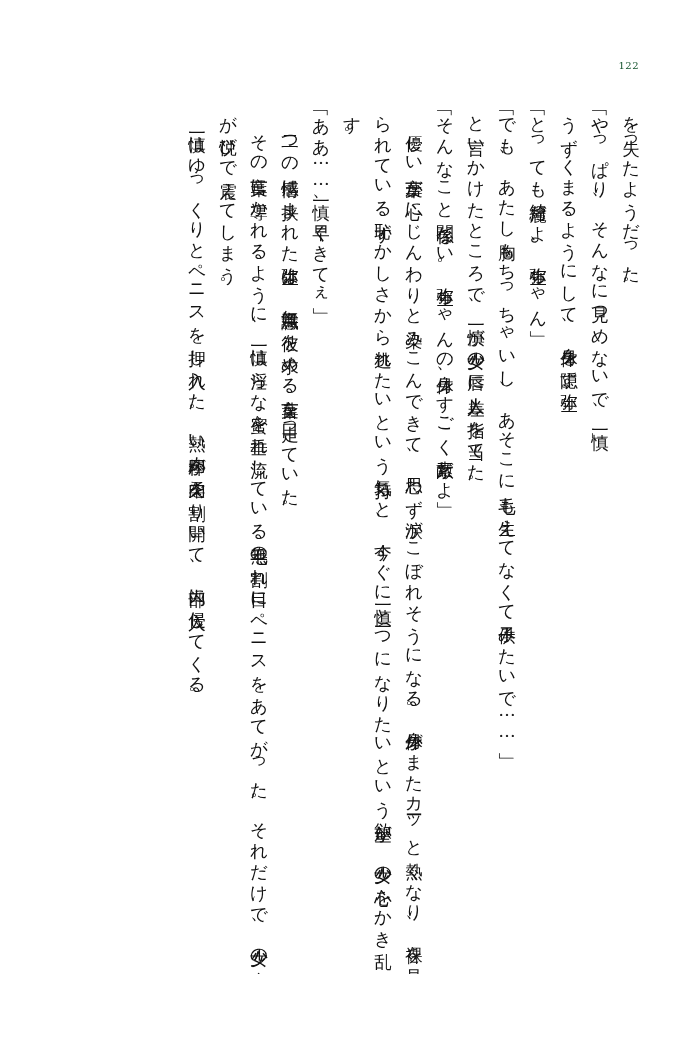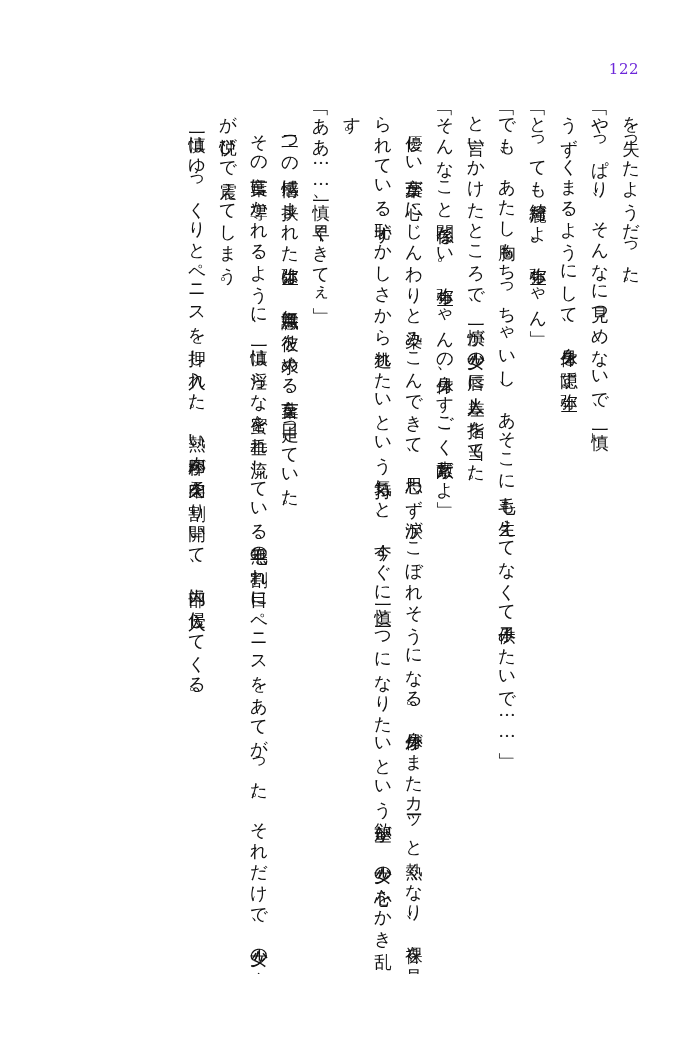--- a/index.html
+++ b/index.html
@@ -20,24 +20,24 @@
     width: 694px;
     height: 1050px;
     background: #ffffff;
     box-sizing: border-box;
   }
 
   .page-number {
     position: absolute;
     top: 60px;
     right: 55px;
-    font-size: 15px;
+    font-size: 10px;
     font-family: "DejaVu Serif", "Liberation Serif", serif;
     letter-spacing: 0.5px;
-    color: #6d28d9;
+    color: #14532d;
   }
 
   .text-body {
     position: absolute;
     top: 104px;
     right: 48px;
     left: 48px;
     height: 870px;
     writing-mode: vertical-rl;
     text-orientation: upright;

